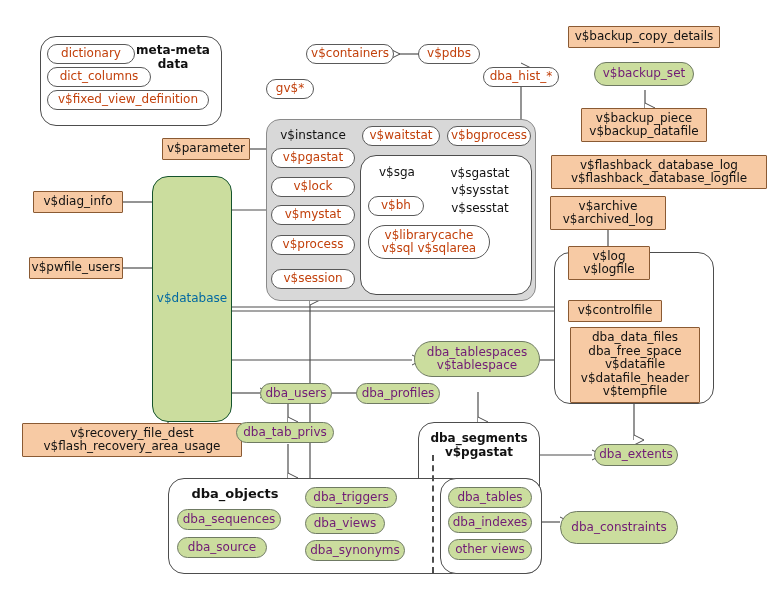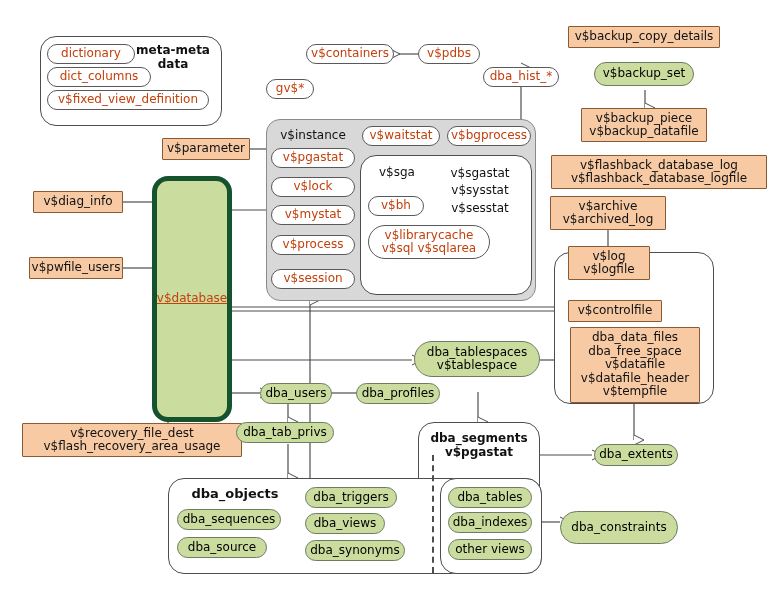--- a/index.html
+++ b/index.html
@@ -31,28 +31,27 @@
     text-align:center;
     line-height:1.12;
     z-index:3;
     white-space:pre-line;
   }
   
   .green{
     background:#cbdd9e;
     border:1px solid #6f7a63;
     border-radius:999px;
-    color:#000000;
+    color:#701a75;
   }
   .green-rect{
     background:#cbdd9e;
-    border:5px solid #14532d;
+    border:1px solid #14532d;
     border-radius:14px;
-    color:#c2410c;
-    text-decoration:underline;
+    color:#0369a1;
   }
   
   .orange{
     background:#f7caa4;
     border:1px solid #8a5a33;
     border-radius:1px;
     color:#111111;
   }
   
   .white{

